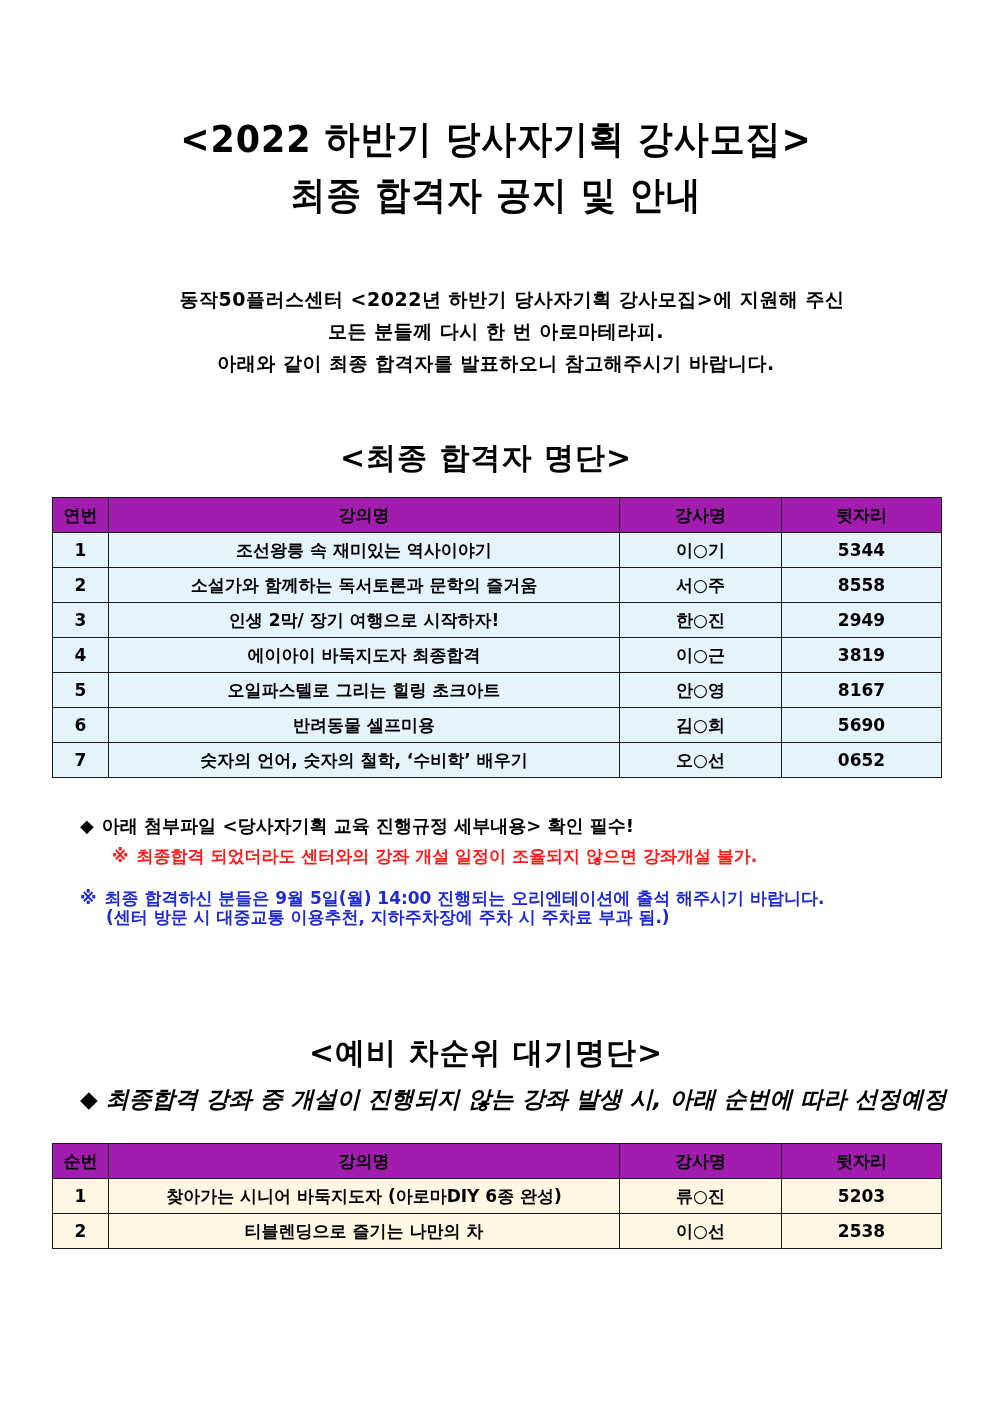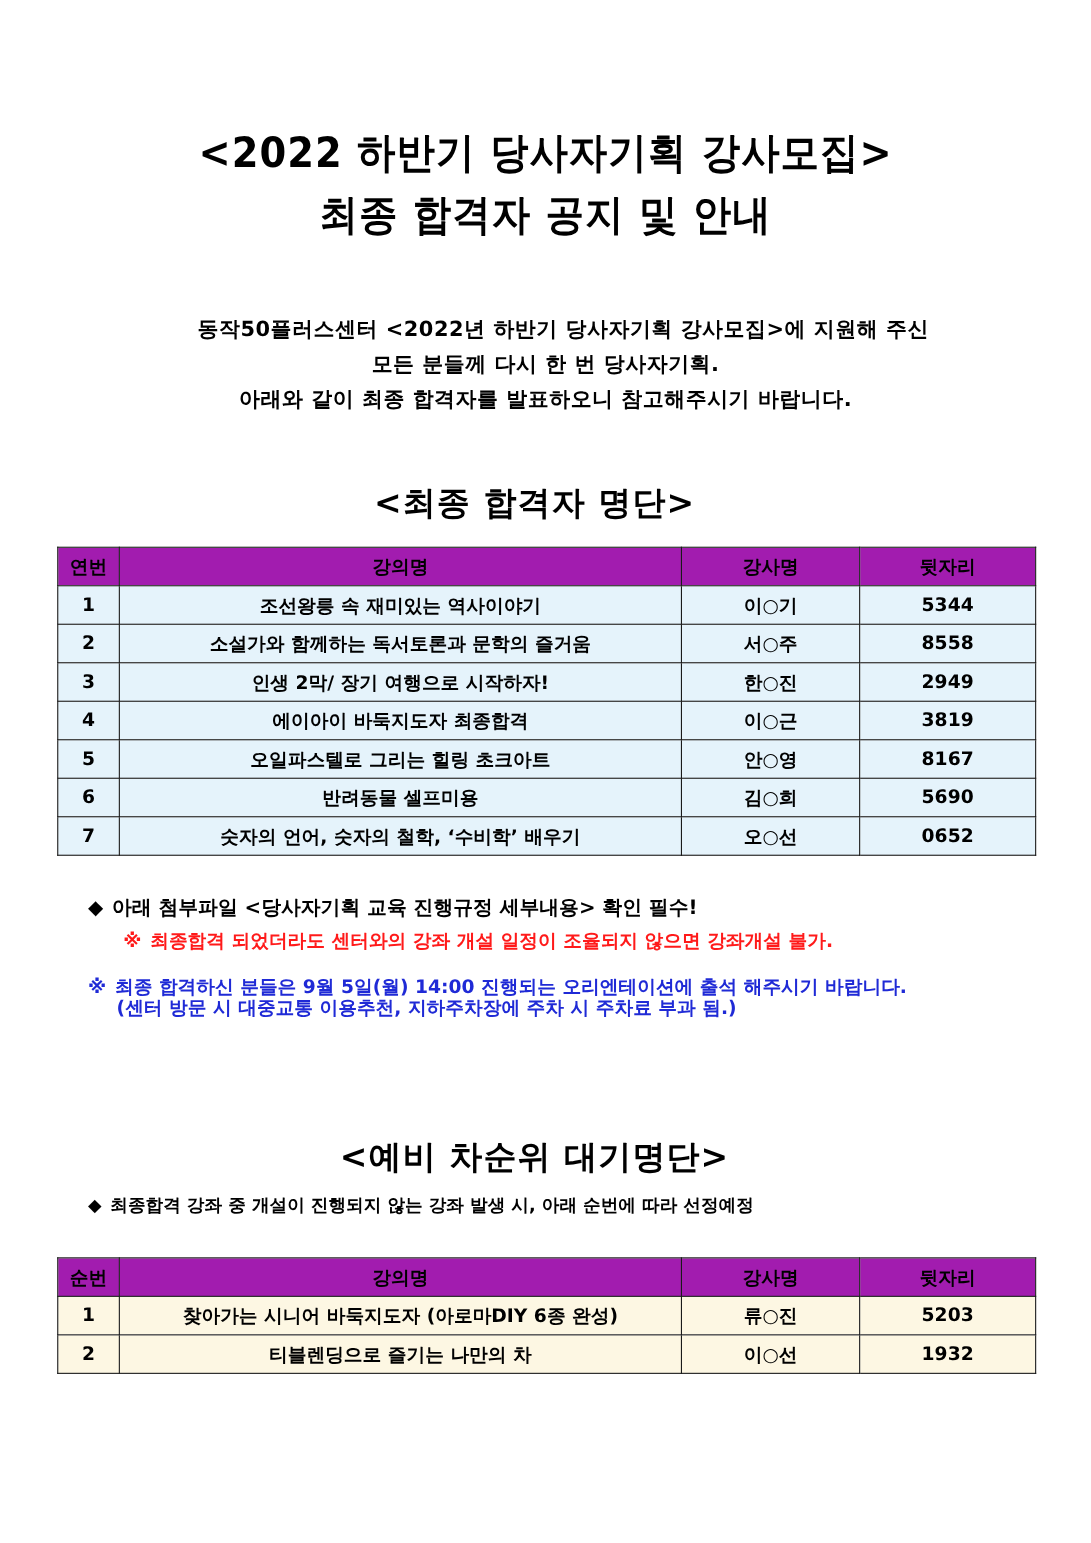--- a/index.html
+++ b/index.html
@@ -41,21 +41,21 @@
   .blue { color: #1f2ad6; }
   .c1 { width: 56px; } .c2 { width: 511px; } .c3 { width: 162px; } .c4 { width: 160px; }
 </style>
 </head>
 <body>
 
 <div class="abs title" style="top:120px;">&lt;2022 하반기 당사자기획 강사모집&gt;</div>
 <div class="abs title" style="top:176px;">최종 합격자 공지 및 안내</div>
 
 <div class="abs intro" style="top:290px;padding-left:16px;">동작50플러스센터 &lt;2022년 하반기 당사자기획 강사모집&gt;에 지원해 주신</div>
-<div class="abs intro" style="top:322px;">모든 분들께 다시 한 번 당사자기획.</div>
+<div class="abs intro" style="top:322px;">모든 분들께 다시 한 번 아로마테라피.</div>
 <div class="abs intro" style="top:354px;">아래와 같이 최종 합격자를 발표하오니 참고해주시기 바랍니다.</div>
 
 <div class="abs section-title" style="top:443px;">&lt;최종 합격자 명단&gt;</div>
 
 <table class="roster final" style="top:497px;">
   <colgroup>
       <col class="c1">
       <col class="c2">
       <col class="c3">
       <col class="c4">
@@ -119,21 +119,21 @@
 </div>
 <div class="abs note red" style="top:848px; font-size:17px;">
   <span class="mark">※</span><span>최종합격 되었더라도 센터와의 강좌 개설 일정이 조율되지 않으면 강좌개설 불가.</span>
 </div>
 <div class="abs note blue" style="top:878px; font-size:17px;margin-top:12px;">
   <span class="mark">※</span><span>최종 합격하신 분들은 9월 5일(월) 14:00 진행되는 오리엔테이션에 출석 해주시기 바랍니다.</span>
 </div>
 <div class="abs note blue" style="top:909px; left:106px; font-size:17px;">(센터 방문 시 대중교통 이용추천, 지하주차장에 주차 시 주차료 부과 됨.)</div>
 
 <div class="abs section-title" style="top:1038px;">&lt;예비 차순위 대기명단&gt;</div>
-<div class="abs note" style="top:1088px; font-size:16px;">
+<div class="abs note" style="top:1088px; font-size:23px;font-style:italic;">
   <span class="mark">◆</span><span>최종합격 강좌 중 개설이 진행되지 않는 강좌 발생 시, 아래 순번에 따라 선정예정</span>
 </div>
 
 <table class="roster reserve" style="top:1143px;">
   <colgroup>
       <col class="c1">
       <col class="c2">
       <col class="c3">
       <col class="c4">
     </colgroup>
@@ -149,16 +149,16 @@
     <tr>
       <td>1</td>
       <td>찾아가는 시니어 바둑지도자 (아로마DIY 6종 완성)</td>
       <td>류○진</td>
       <td>5203</td>
     </tr>
     <tr>
       <td>2</td>
       <td>티블렌딩으로 즐기는 나만의 차</td>
       <td>이○선</td>
-      <td>1932</td>
+      <td>2538</td>
     </tr>
   </tbody>
 </table>
 
 </body></html>

